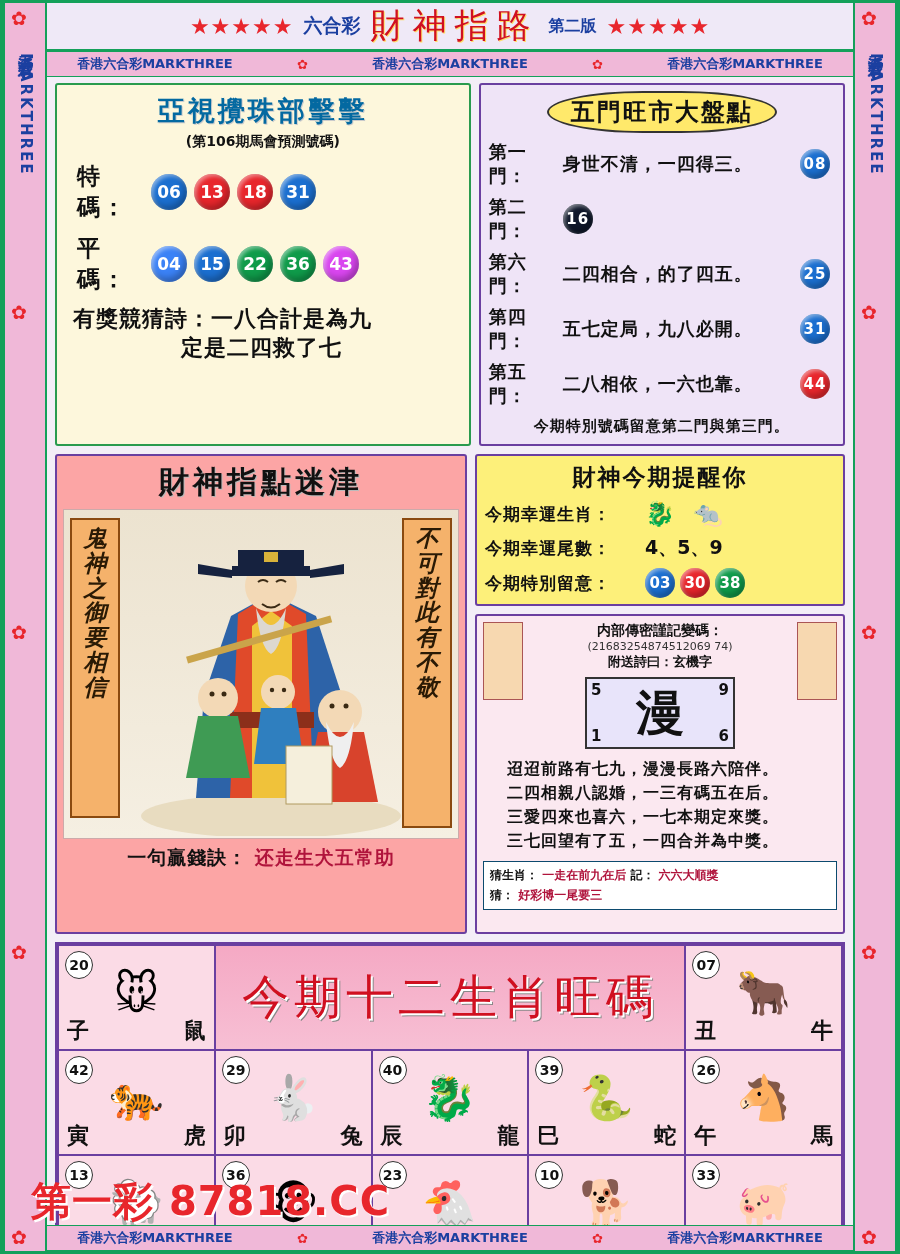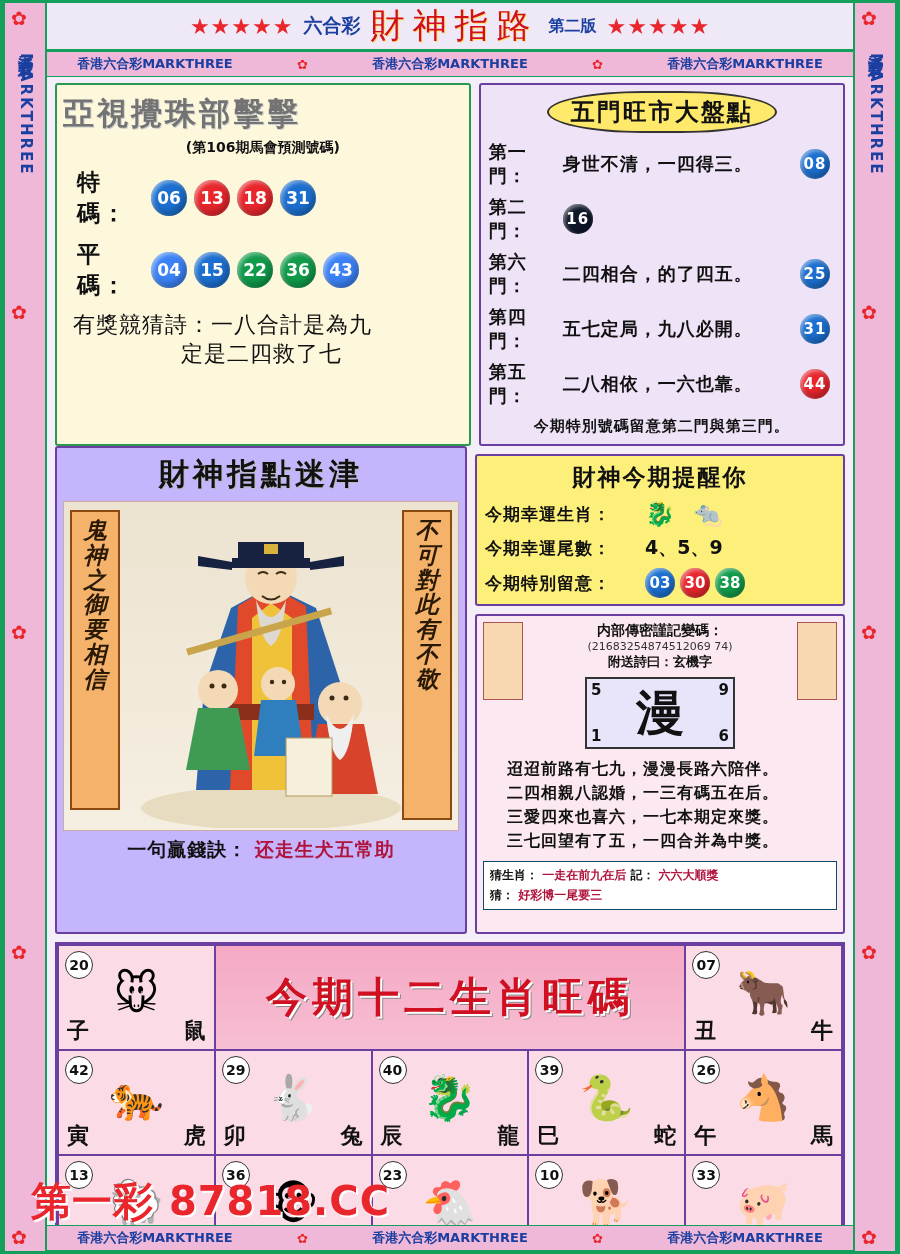--- a/index.html
+++ b/index.html
@@ -118,23 +118,24 @@
     border-radius: 3px;
     position: relative;
   }
   .panel-a {
     width: 420px;
     background: #fdf7dc;
     padding: 8px 6px 10px;
     border-color: #2a9b4e;
   }
   .pa-title {
-    font-size: 31px;
+    text-align: center;
+    font-size: 27px;
     font-weight: bold;
-    color: #737373;
+    color: #0369a1;
     letter-spacing: 3px;
     text-shadow: 1px 1px 0 #ccc;
   }
   .pa-sub {
     text-align: center;
     font-size: 14px;
     color: #111;
     margin-top: 4px;
     font-weight: bold;
   }
@@ -149,21 +150,21 @@
     display: flex; align-items: center; justify-content: center;
     margin-right: 7px;
     box-shadow: inset -3px -4px 6px rgba(0,0,0,.28), inset 2px 2px 4px rgba(255,255,255,.5);
     font-family: "DejaVu Sans", sans-serif;
   }
   .ball.sm { width: 30px; height: 30px; font-size: 15px; margin-right: 5px; }
   .pa-poem {
     margin-top: 10px;
     padding-left: 10px;
     font-size: 22px;
-    font-weight: normal;
+    font-weight: bold;
     color: #111;
     line-height: 1.3;
     letter-spacing: 1px;
   }
   .pa-poem .l2 { padding-left: 108px; display: block; }
 
   
   .panel-b {
     width: 370px;
     background: #efe4f7;
@@ -191,23 +192,24 @@
   .gate-text { flex: 1; }
   .pb-foot {
     margin-top: 9px; text-align: center;
     font-size: 15px; font-weight: bold; color: #111;
     letter-spacing: 1px;
   }
 
   
   .panel-c {
     width: 420px;
-    background: #c4b5fd;
+    background: #fca5a5;
     padding: 6px;
     border-color: #6a3fa0;
+    margin-top: 8px;
   }
   .pc-title {
     text-align: center;
     font-size: 30px; font-weight: bold; color: #111;
     letter-spacing: 4px;
     text-shadow: 1px 1px 0 #bbb;
   }
   .pc-art {
     position: relative;
     height: 330px;
@@ -349,21 +351,21 @@
     transform: translate(-50%, -50%);
     font-size: 44px;
   }
   .zbanner {
     grid-column: span 3;
     border: 1px solid #6a3fa0;
     background: linear-gradient(#f5a9c4, #f7bfd4);
     display: flex; align-items: center; justify-content: center;
   }
   .zbanner span {
-    font-size: 41px; font-weight: bold; color: #d01020;
+    font-size: 47px; font-weight: normal; color: #d01020;
     letter-spacing: 5px;
     text-shadow: 2px 2px 0 #fff, 3px 3px 0 #888;
   }
 
   
   .watermark {
     position: absolute;
     left: 28px; bottom: 22px;
     font-size: 40px; font-weight: bold;
     color: #e8262c;
@@ -428,21 +430,21 @@
           <span class="ball" style="background:#e8262c">18</span>
           <span class="ball" style="background:#1b6fd0">31</span>
         </div>
 
         <div class="num-row">
           <span class="num-label">平碼：</span>
           <span class="ball" style="background:#3b82f6">04</span>
           <span class="ball" style="background:#1b6fd0">15</span>
           <span class="ball" style="background:#0f9b4a">22</span>
           <span class="ball" style="background:#0f9b4a">36</span>
-          <span class="ball" style="background:#3b82f6">43</span>
+          <span class="ball" style="background:#d946ef">43</span>
         </div>
 
         <div class="pa-poem">
           <span>有獎競猜詩：</span><span>一八合計是為九</span>
           <span class="l2">定是二四救了七</span>
         </div>
       </div>
 
       <div class="panel panel-b">
         <div class="pb-title-wrap">

